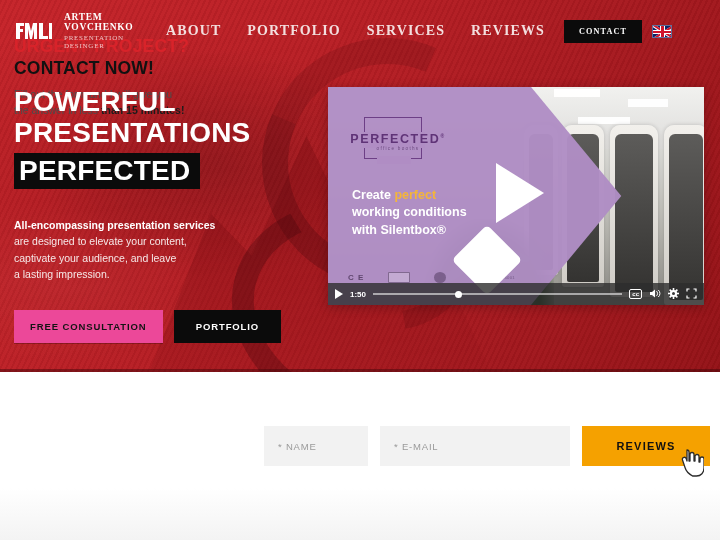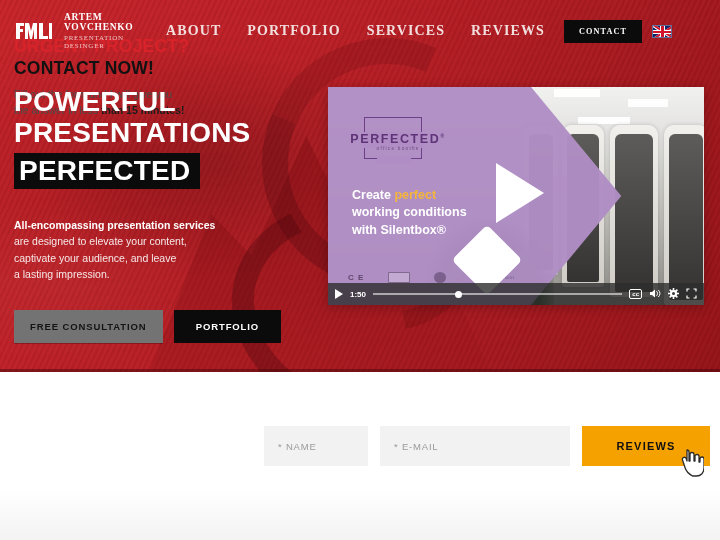--- a/index.html
+++ b/index.html
@@ -112,21 +112,21 @@
   .h1-hl {
     display: inline-block; background: #0b0b0b; color: #ffffff;
     padding: 2px 10px 3px 5px; margin-top: 4px;
   }
   .hero-para {
     margin-top: 28px; color: #f6e7e7; font-size: 10.5px; line-height: 1.55;
   }
   .hero-para .b { font-weight: bold; color: #ffffff; }
   .hero-btns { margin-top: 28px; display: flex; gap: 11px; }
   .btn-primary {
-    background: #737373; color: #141414; font-size: 9.5px; font-weight: bold;
+    background: #ec4899; color: #141414; font-size: 9.5px; font-weight: bold;
     letter-spacing: .9px; padding: 11px 16px; cursor: pointer;
     box-shadow: 0 1px 0 rgba(0,0,0,.25);
   }
   .btn-dark {
     background: #0b0b0b; color: #ffffff; font-size: 9.5px; font-weight: bold;
     letter-spacing: .9px; padding: 11px 22px; cursor: pointer;
   }
 
   
   .video {

